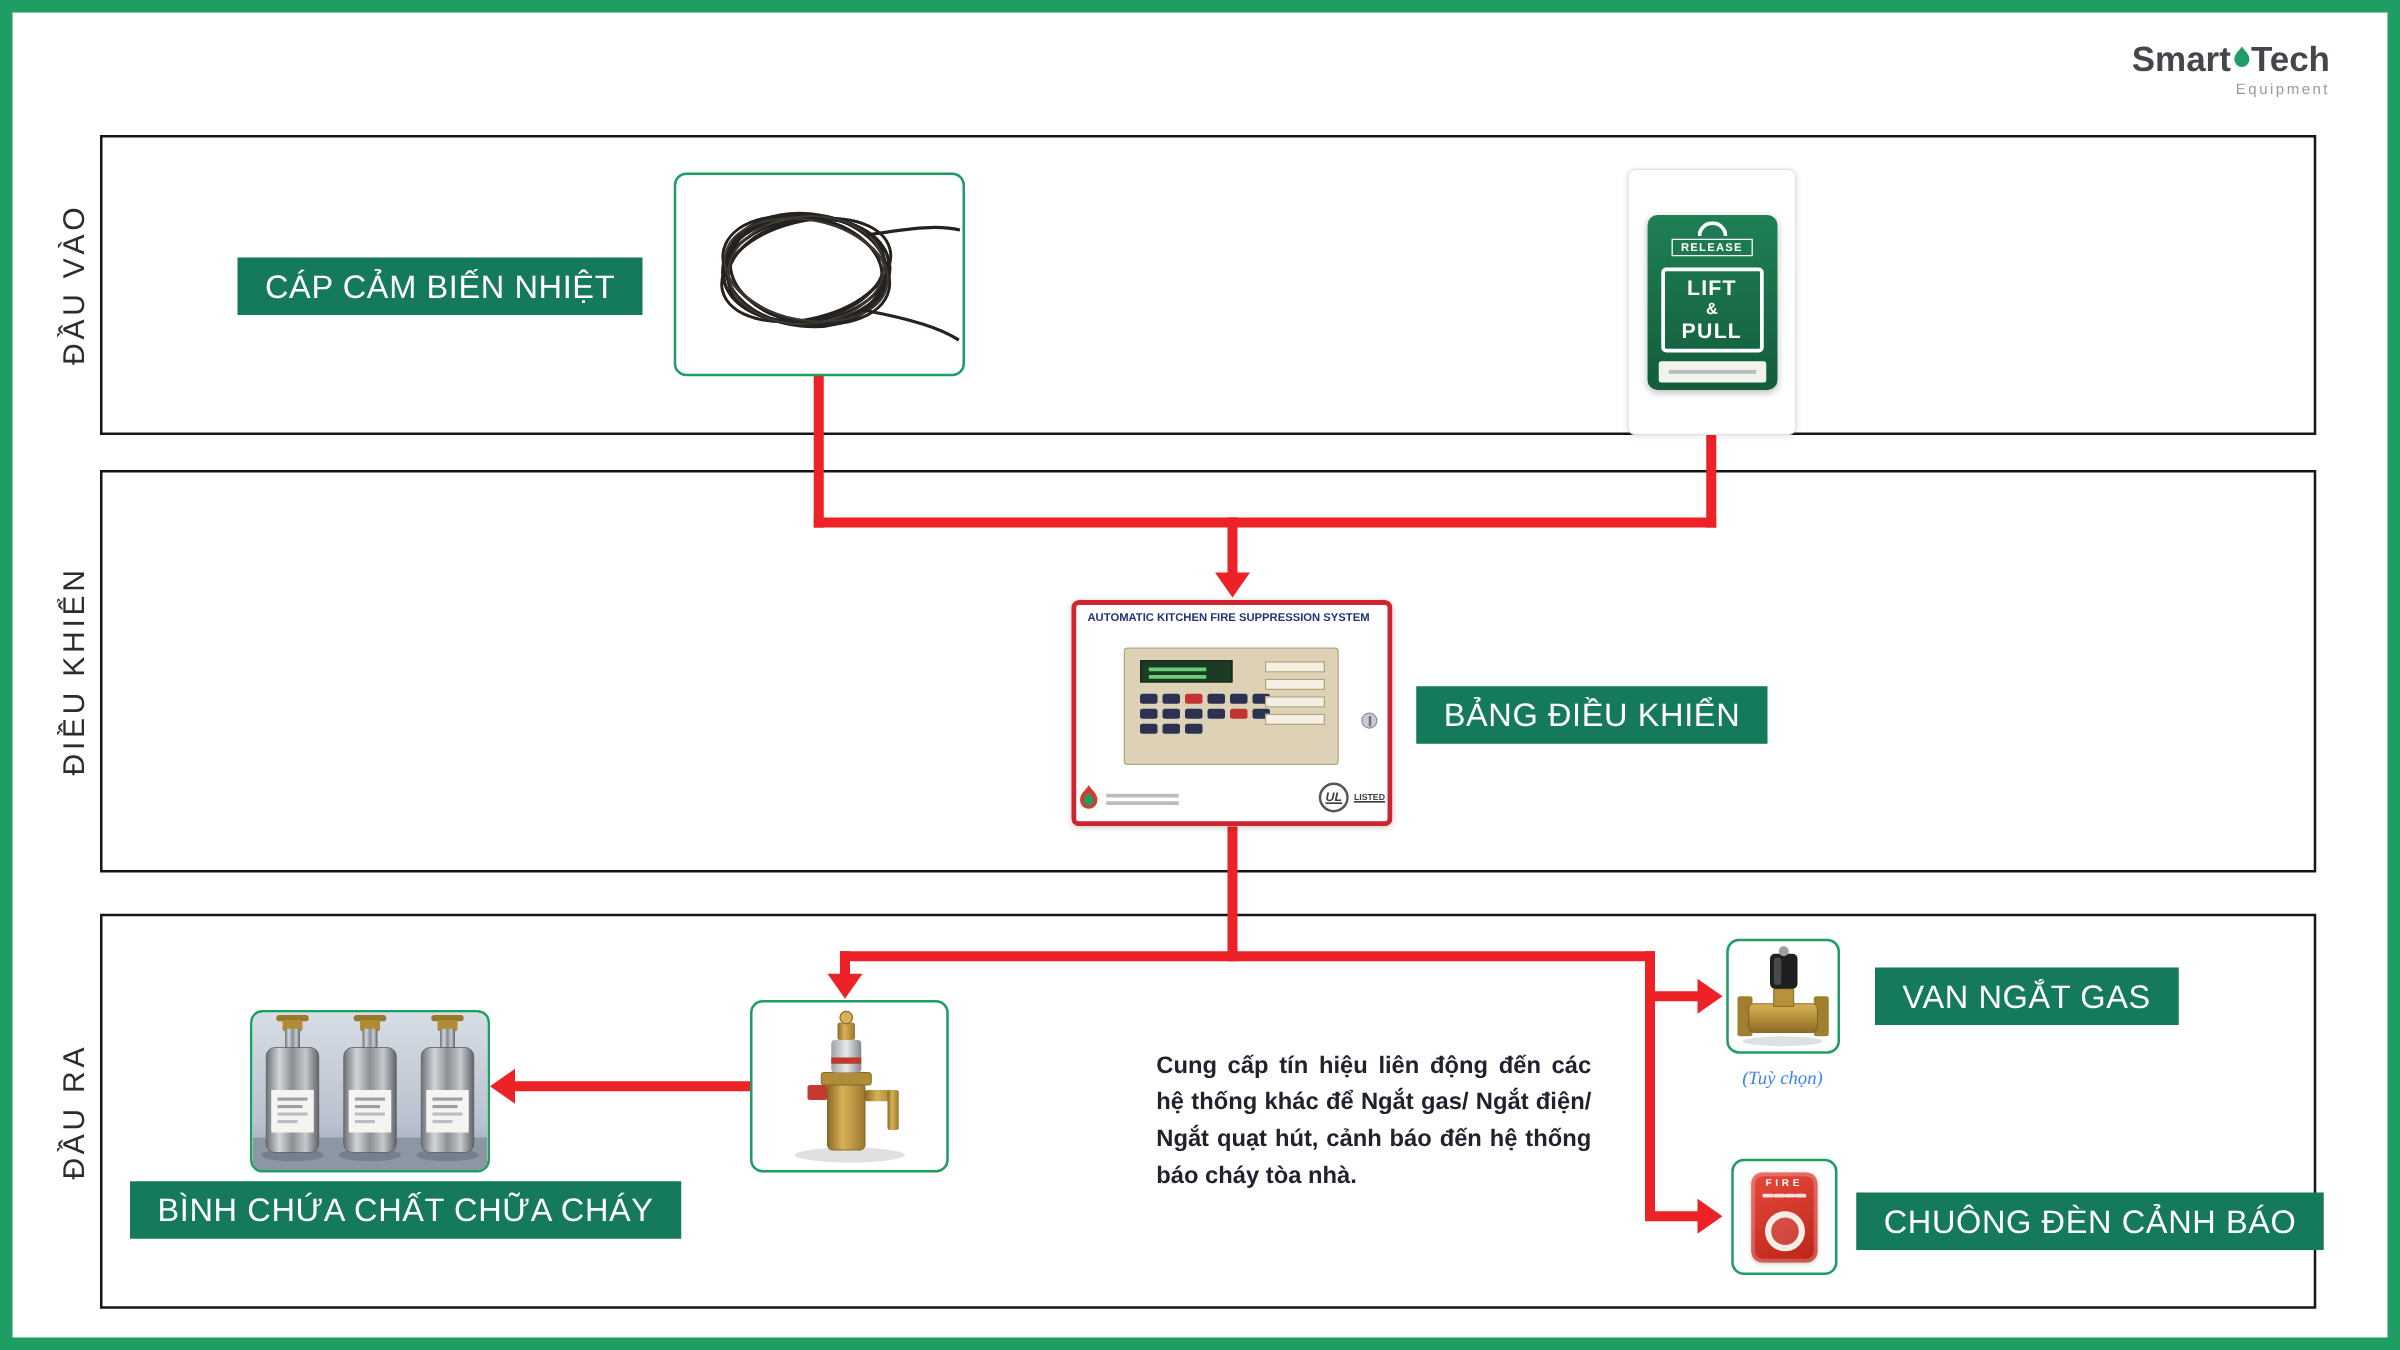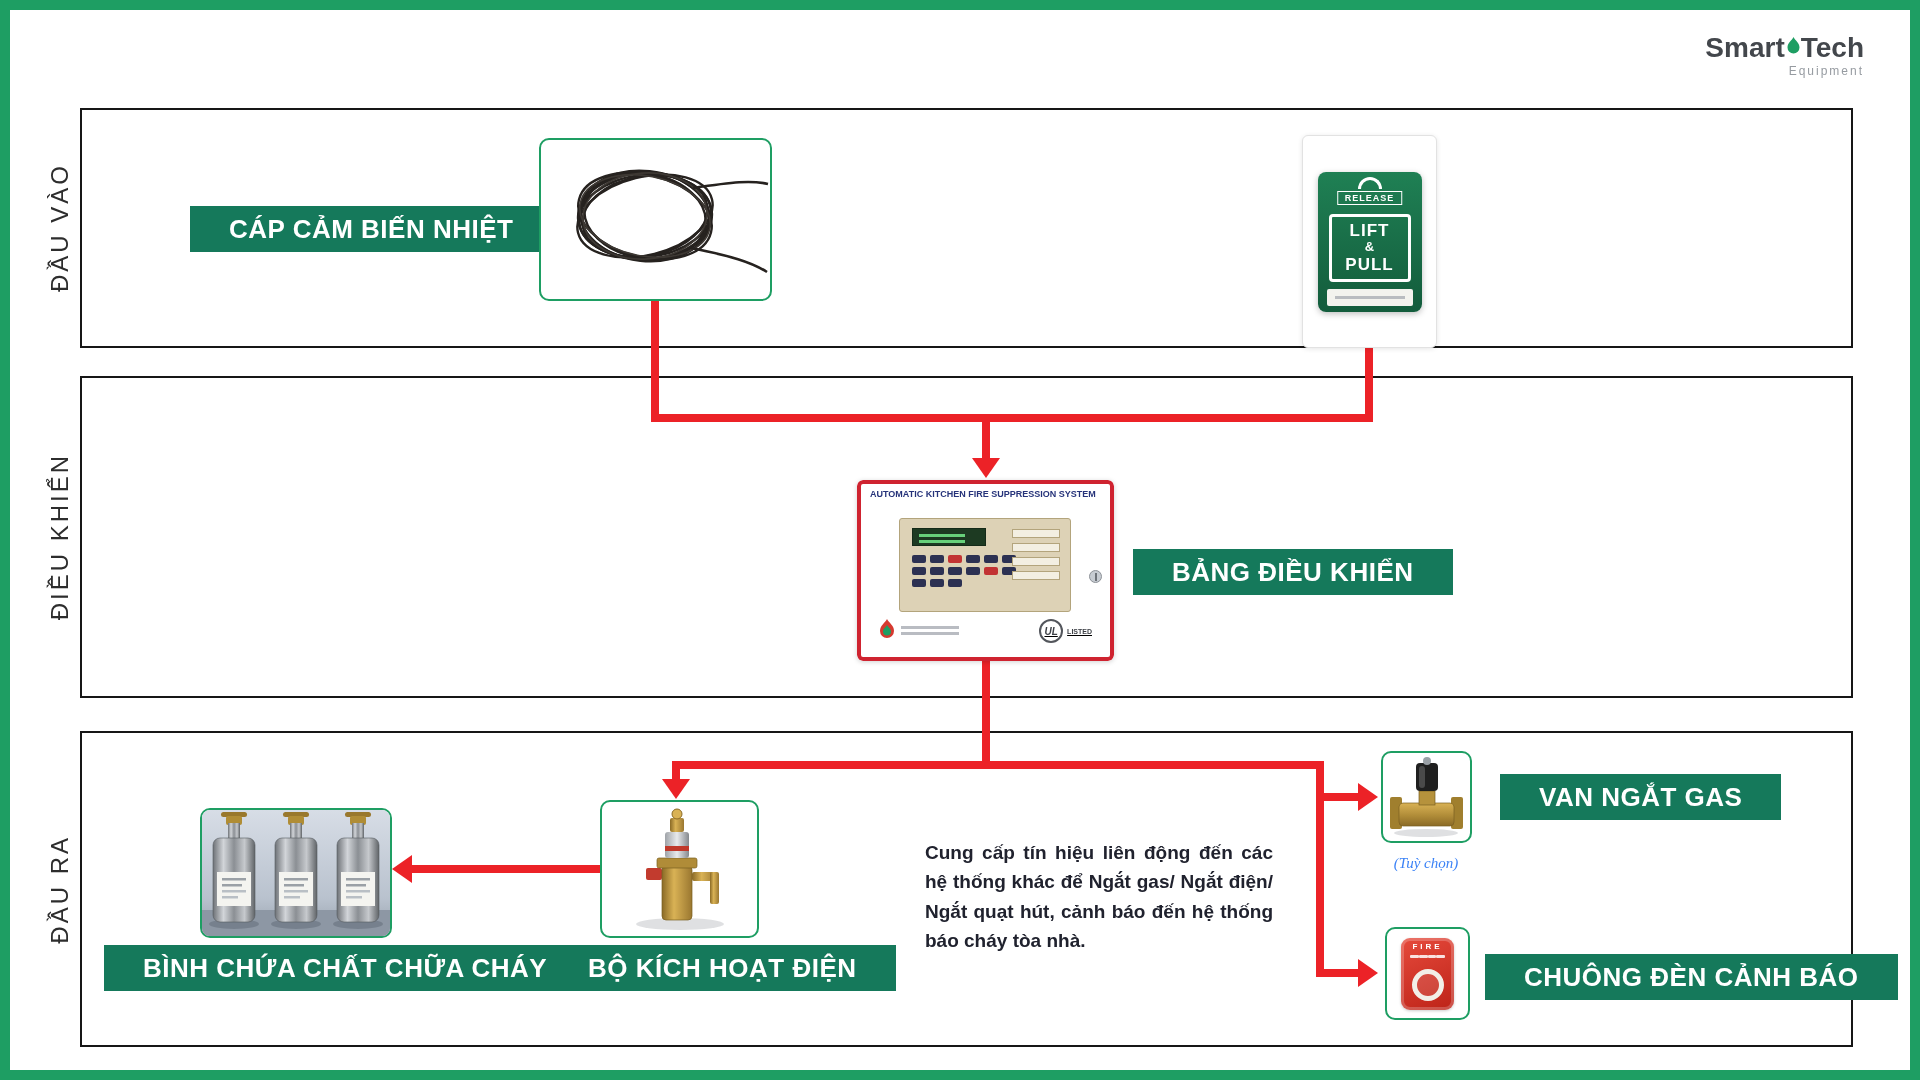--- a/index.html
+++ b/index.html
@@ -9,21 +9,21 @@
   .frame { position:absolute; inset:0; border:10px solid var(--green,#1E9E63); z-index:10; pointer-events:none; }
 
   
   .box { position:absolute; border:2px solid #161616; background:#fff; z-index:1; }
   .side-label { position:absolute; display:flex; align-items:center; justify-content:center; z-index:2; }
   .side-label span { writing-mode:vertical-rl; transform:rotate(180deg); font-size:24px;
                      letter-spacing:3px; color:#2d2d2d; white-space:nowrap; }
 
   
   .tag { position:absolute; z-index:4; background:var(--teal,#15795B); color:#fff; height:46px;
-         display:flex; align-items:center; padding:0 39px; font-size:26px; font-weight:bold;
+         display:flex; align-items:center; padding:0 22px; font-size:26px; font-weight:normal;
          letter-spacing:.5px; white-space:nowrap; }
 
   
   .card { position:absolute; z-index:4; background:#fff; border:2px solid var(--green,#1E9E63);
           border-radius:10px; display:flex; align-items:center; justify-content:center; overflow:hidden; }
   .plain-card { border:1px solid #e2e2e2; border-radius:6px; box-shadow:0 1px 5px rgba(0,0,0,.10); }
 
   
   .line { position:absolute; background:var(--red,#EC2227); z-index:3; }
   .ah { position:absolute; width:0; height:0; z-index:3; }
@@ -67,21 +67,21 @@
                   border:1px solid #b3a47c; border-radius:3px; }
   .panel-lcd { position:absolute; left:12px; top:9px; width:74px; height:18px; background:#1d3a22; border:1px solid #152a18; }
   .panel-lcd::after { content:""; position:absolute; left:6px; top:5px; width:46px; height:3px;
                       background:#67d07a; box-shadow:0 6px 0 #67d07a; }
   .panel-btns { position:absolute; left:12px; top:36px; width:104px; display:flex; flex-wrap:wrap; gap:4px; }
   .panel-btns i { width:14px; height:8px; background:#2c3152; border-radius:2px; }
   .panel-btns i.red { background:#c23333; }
   .panel-side { position:absolute; right:10px; top:10px; width:48px; }
   .panel-side i { display:block; height:9px; background:#f3efe2; border:1px solid #b3a47c; margin-bottom:5px; }
   .panel-footer { position:absolute; left:0; right:0; bottom:0; height:38px; display:flex;
-                  align-items:flex-start; justify-content:space-between; padding:0 18px;text-decoration:underline; }
+                  align-items:center; justify-content:space-between; padding:0 2px;text-decoration:underline; }
   .brand-lines i { display:block; width:58px; height:3px; background:#b9bcc2; margin-top:3px; }
   .ul-box { display:flex; align-items:center; gap:4px; }
   .ul-circle { width:24px; height:24px; border:2px solid #53565c; border-radius:50%; display:flex;
                align-items:center; justify-content:center; font-size:10px; font-weight:bold;
                font-style:italic; color:#3c3f45; }
   .ul-text { font-size:7px; font-weight:bold; color:#3c3f45; }
   .panel-lock { position:absolute; right:8px; top:86px; width:13px; height:13px; border-radius:50%;
                 background:#c7ccd2; border:1px solid #8d9298; }
   .panel-lock::after { content:""; position:absolute; left:5px; top:2px; width:2px; height:8px; background:#6d7278; }
 
@@ -309,21 +309,20 @@
       <rect x="60" y="64" width="30" height="54" rx="4" fill="url(#gold)" stroke="#7a5e20" stroke-width="0.7"></rect>
       <rect x="55" y="56" width="40" height="10" rx="2" fill="#b08c38" stroke="#7a5e20" stroke-width="0.7"></rect>
       <rect x="63" y="30" width="24" height="26" rx="3" fill="url(#steel)" stroke="#6e7control277" stroke-width="0"></rect>
       <rect x="63" y="44" width="24" height="5" fill="#c0392b"></rect>
       <rect x="68" y="16" width="14" height="14" rx="2" fill="url(#gold)"></rect>
       <circle cx="75" cy="12" r="5" fill="#d9b255" stroke="#8a6a26" stroke-width="1"></circle>
       <rect x="90" y="70" width="24" height="9" rx="2" fill="url(#gold)"></rect>
       <rect x="108" y="70" width="9" height="32" rx="2" fill="url(#gold)"></rect>
     </svg>
   </div>
-  <div class="tag" style="left:549px;top:945px;">BỘ KÍCH HOẠT ĐIỆN</div>
 
   <div class="desc">Cung cấp tín hiệu liên động đến các hệ thống khác để Ngắt gas/ Ngắt điện/ Ngắt quạt hút, cảnh báo đến hệ thống báo cháy tòa nhà.</div>
 
   <div class="card" style="left:1381px;top:751px;width:91px;height:92px;">
     <svg width="87" height="88" viewBox="0 0 87 88">
       <defs>
         <linearGradient id="gold2" x1="0" y1="0" x2="0" y2="1">
           <stop offset="0" stop-color="#d9b255"></stop>
             <stop offset="0.55" stop-color="#b08c38"></stop>
             <stop offset="1" stop-color="#8a6a26"></stop>

